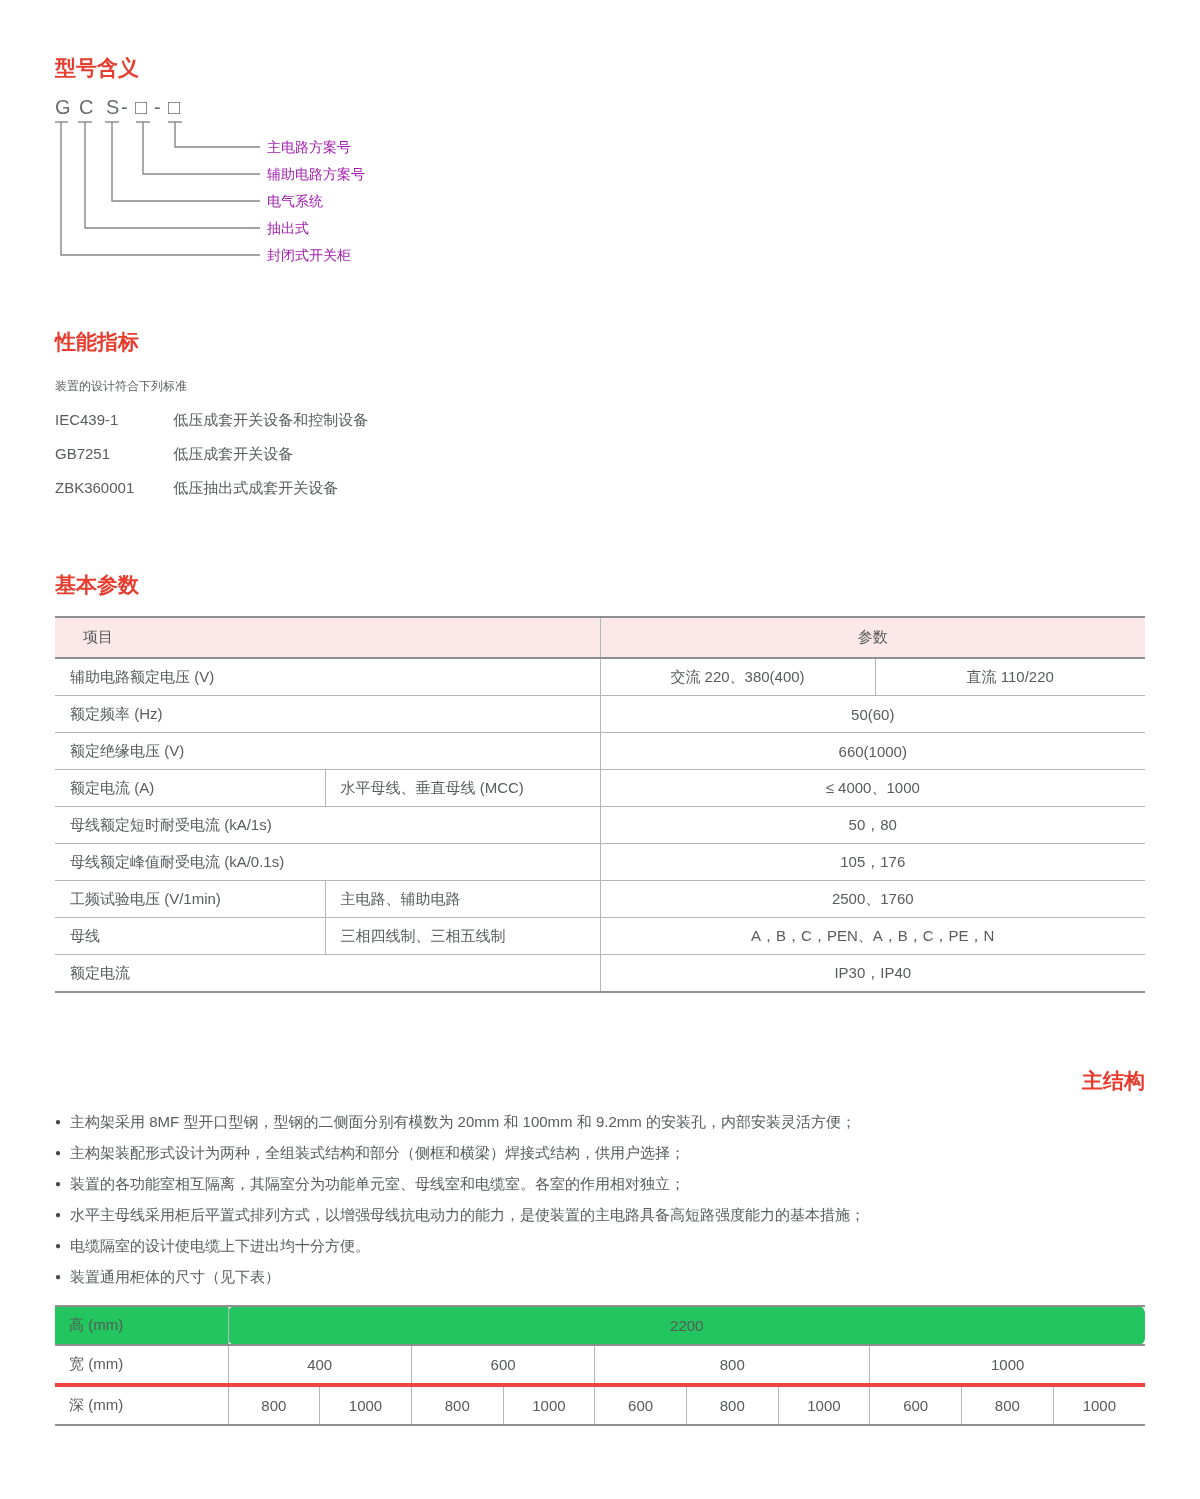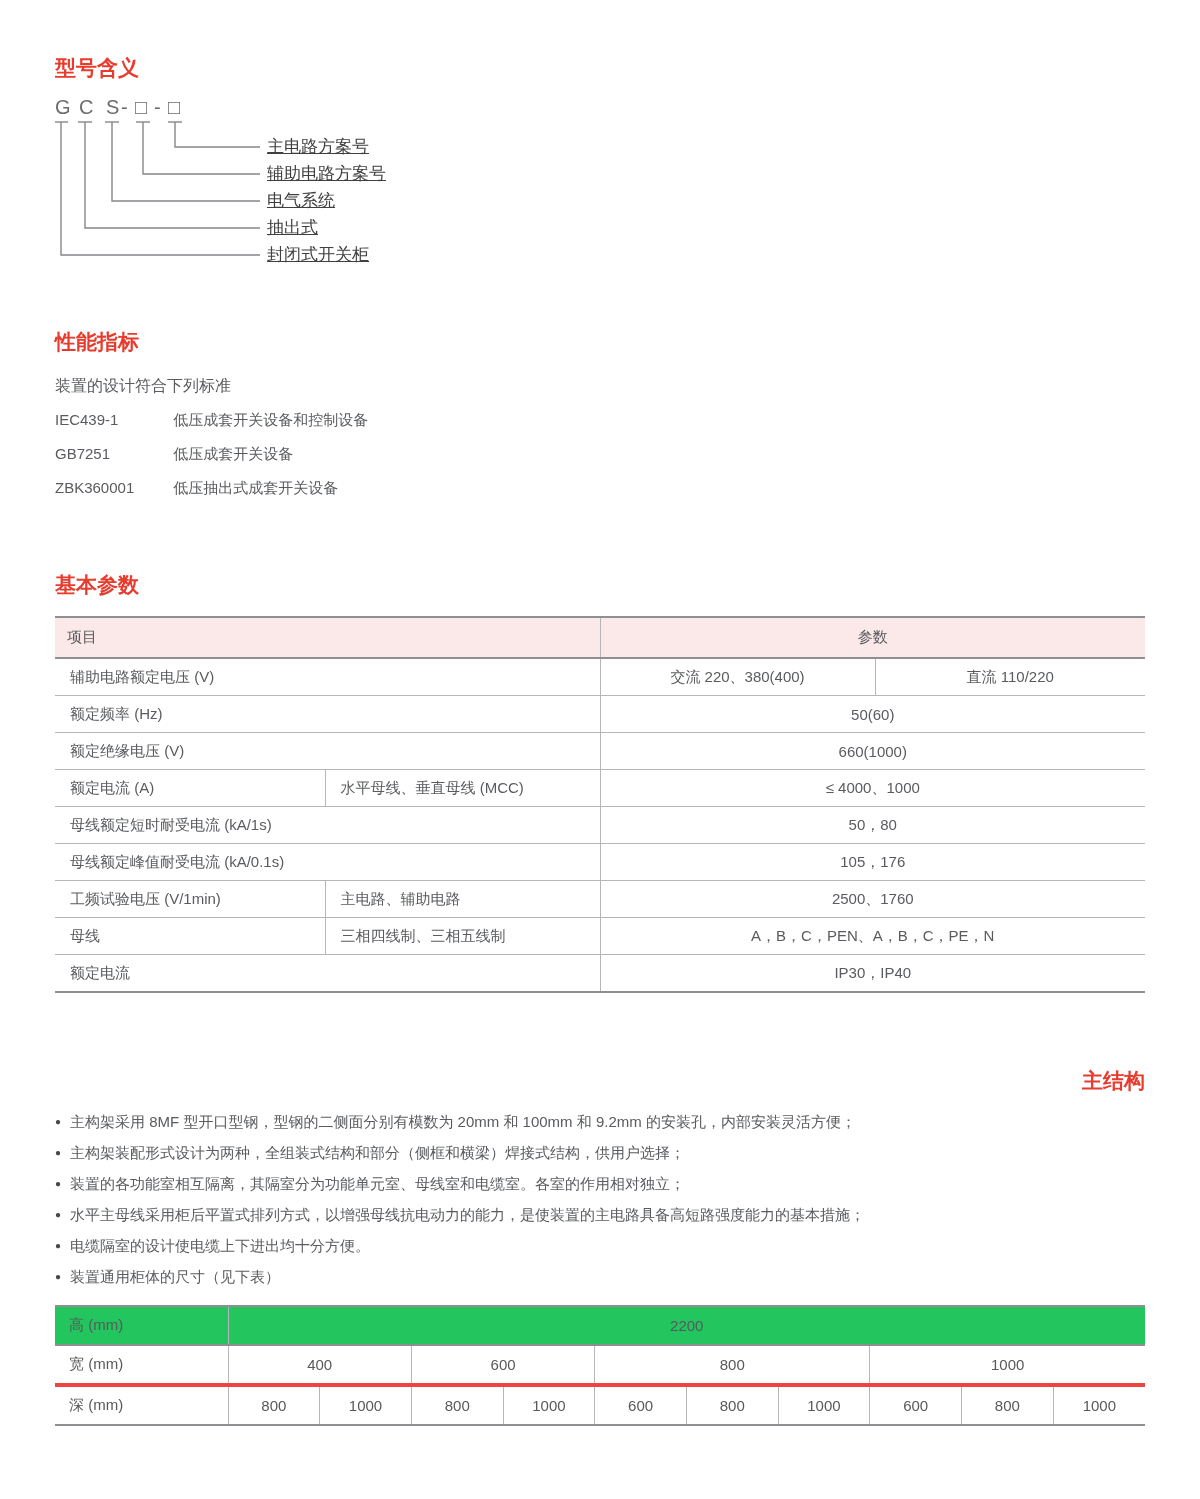--- a/index.html
+++ b/index.html
@@ -11,40 +11,40 @@
   .page{position:relative;padding:56px 55px 0 55px;width:1090px;}
 
   .section-heading{
     color:#e73b2d;font-size:21px;font-weight:bold;margin:0;line-height:24px;
   }
 
   
   .diagram{position:relative;height:190px;margin-top:16px;}
   .model-char{position:absolute;top:0;font-size:20px;line-height:22px;color:#6a6d70;}
   .diagram svg{position:absolute;left:0;top:0;}
-  .diagram-label{position:absolute;left:212px;font-size:17px;line-height:20px;color:#404040;white-space:nowrap;text-decoration:underline;}
+  .diagram-label{position:absolute;left:212px;font-size:14px;line-height:20px;color:#a21caf;white-space:nowrap;}
 
   
   .perf-heading{margin-top:44px;}
-  .perf-intro{margin-top:22px;font-size:16px;line-height:20px;}
+  .perf-intro{margin-top:22px;font-size:12px;line-height:20px;}
   .std-row{margin-top:14px;font-size:15px;line-height:20px;}
   .std-code{display:inline-block;min-width:114px;}
 
   
   .params-heading{margin-top:75px;}
   .params-table{
     width:100%;border-collapse:collapse;table-layout:fixed;font-size:15px;
     margin-top:19px;
     border-top:2px solid #8d8f92;border-bottom:2px solid #8d8f92;
   }
   .params-table thead th{
     background:#fbe9e9;border-bottom:2px solid #8d8f92;
     height:37px;font-weight:normal;color:#58595b;
   }
-  .params-table th.item-h{text-align:left;padding-left:12px;}
+  .params-table th.item-h{text-align:left;padding-left:28px;}
   .params-table tbody td{height:36px;border-top:1px solid #b4b6b9;padding:0;}
   .params-table td.label{ text-align:left;padding-left:15px;}
   .params-table td.value{ text-align:center;}
   .params-table .vline{border-left:1px solid #b4b6b9;margin-left:25px;}
 
   
   .struct-heading{margin-top:76px;text-align:right;}
   .bullet-list{margin:20px 0 0 0;padding:0;list-style:none;}
   .bullet-list li{display:flex;align-items:center;margin-bottom:13px;font-size:15px;line-height:18px;}
   .bullet-dot{font-size:10px;margin-right:9px;color:#46484b;flex:0 0 auto;}
@@ -53,21 +53,21 @@
   .dim-table{
     width:100%;border-collapse:collapse;table-layout:fixed;font-size:15px;
     margin-top:19px;
     border-top:2px solid #8d8f92;border-bottom:2px solid #8d8f92;
   }
   .dim-table td{height:37px;padding:0;color:#58595b;}
   .dim-table tr.pink td{background:#22c55e;border-bottom:2px solid #8d8f92;}
   .dim-table tr.mid td{border-bottom:4px solid #ef4444;}
   .dim-table td.label{text-align:left;padding-left:14px;}
   .dim-table td.value{text-align:center;}
-  .dim-table .vline{border-left:1px solid #b4b6b9;}
+  .dim-table .vline{border-left:1px solid #b4b6b9;border-radius:7px;}
 </style>
 </head>
 <body>
 
 <div class="page">
 
   <h2 class="section-heading">型号含义</h2>
 
   <div class="diagram">
     <span class="model-char" style="left:0px">G</span>

